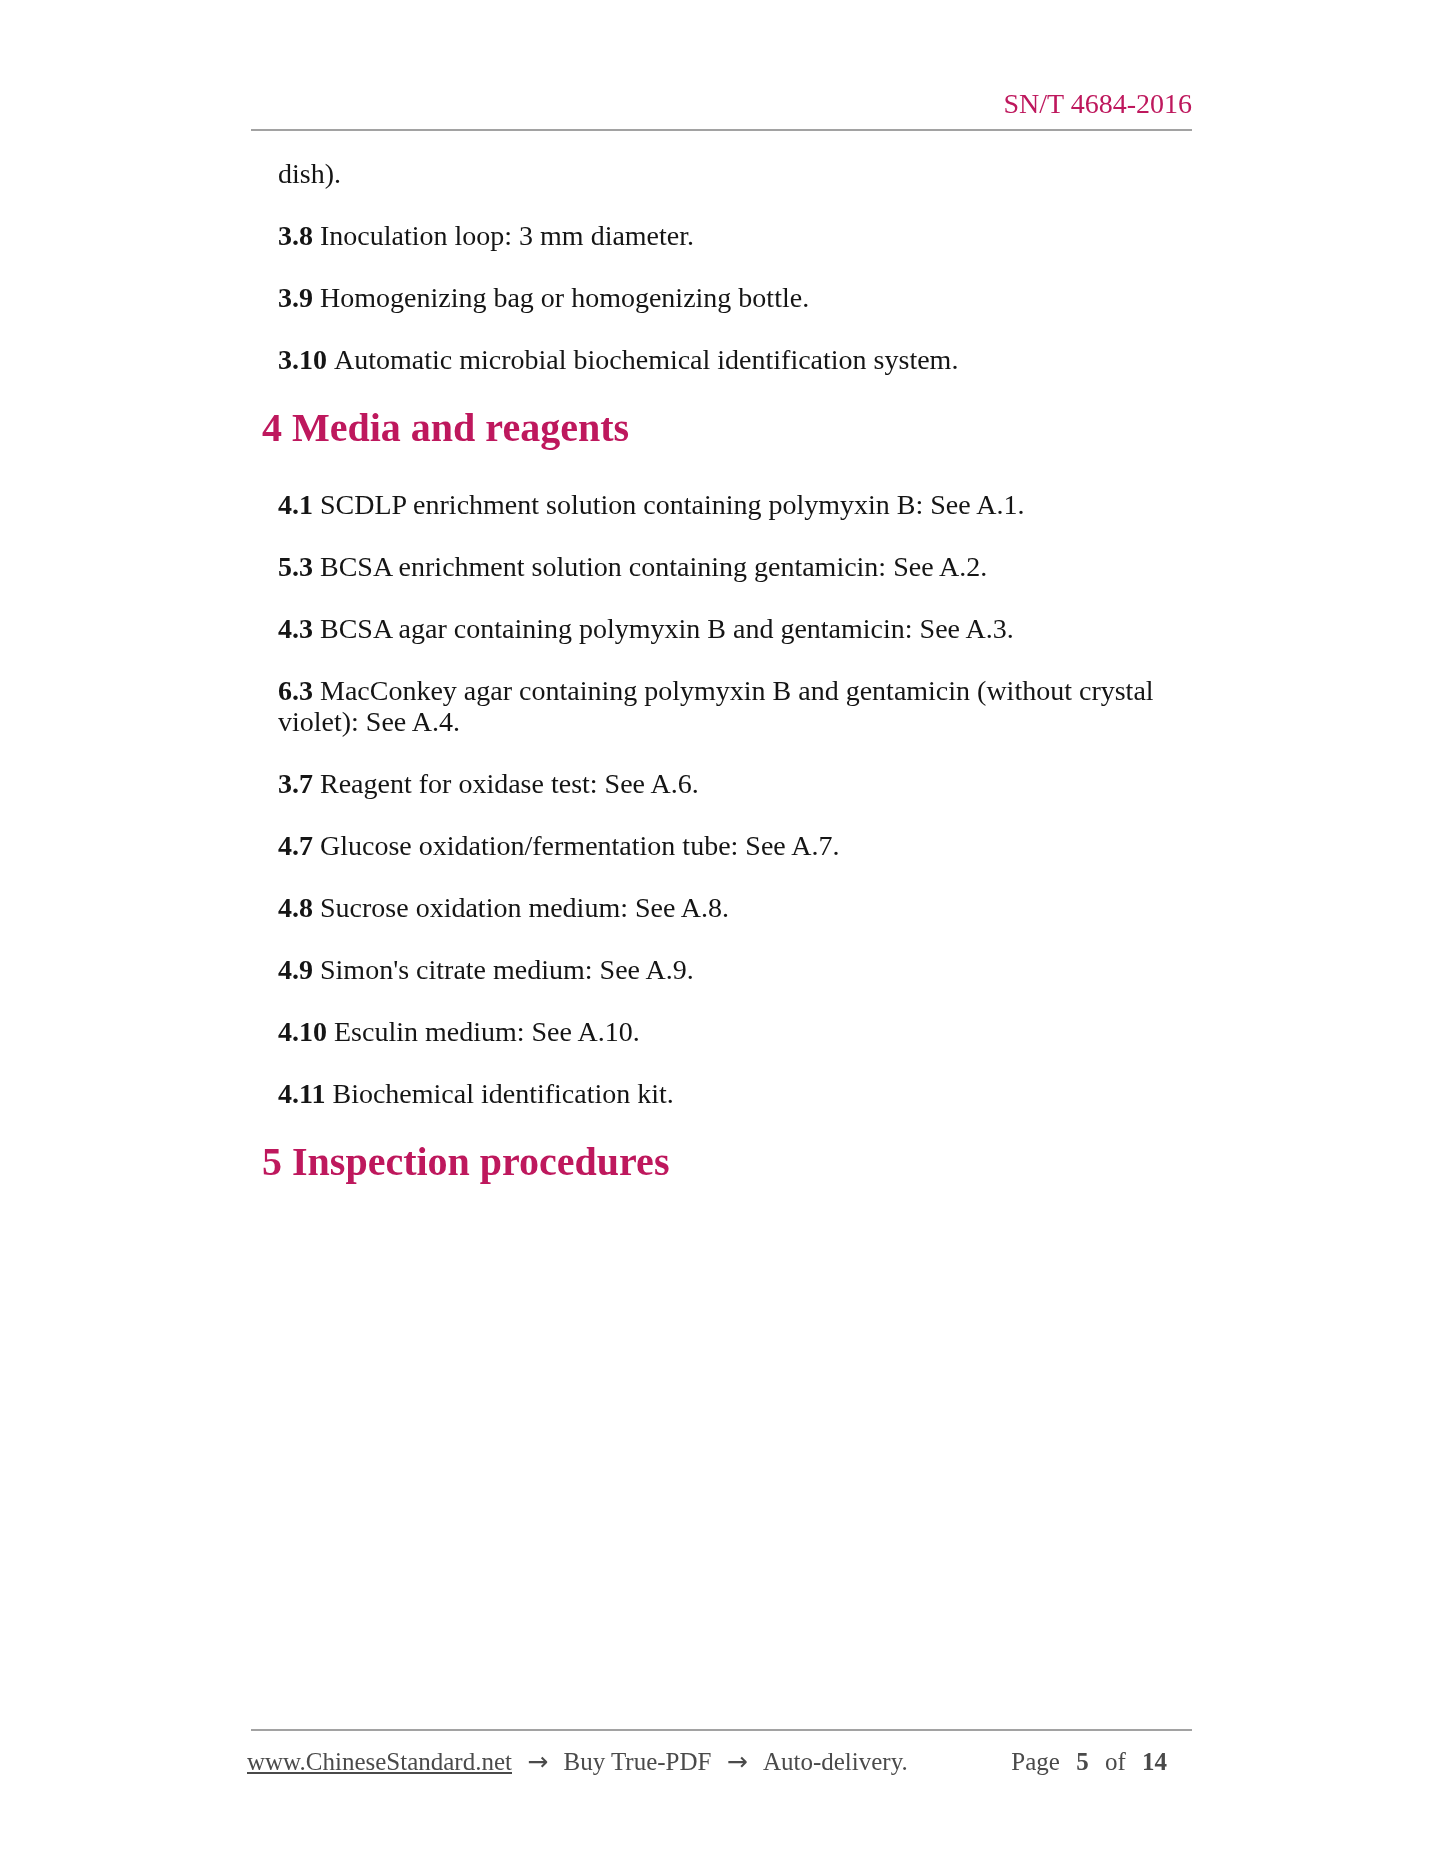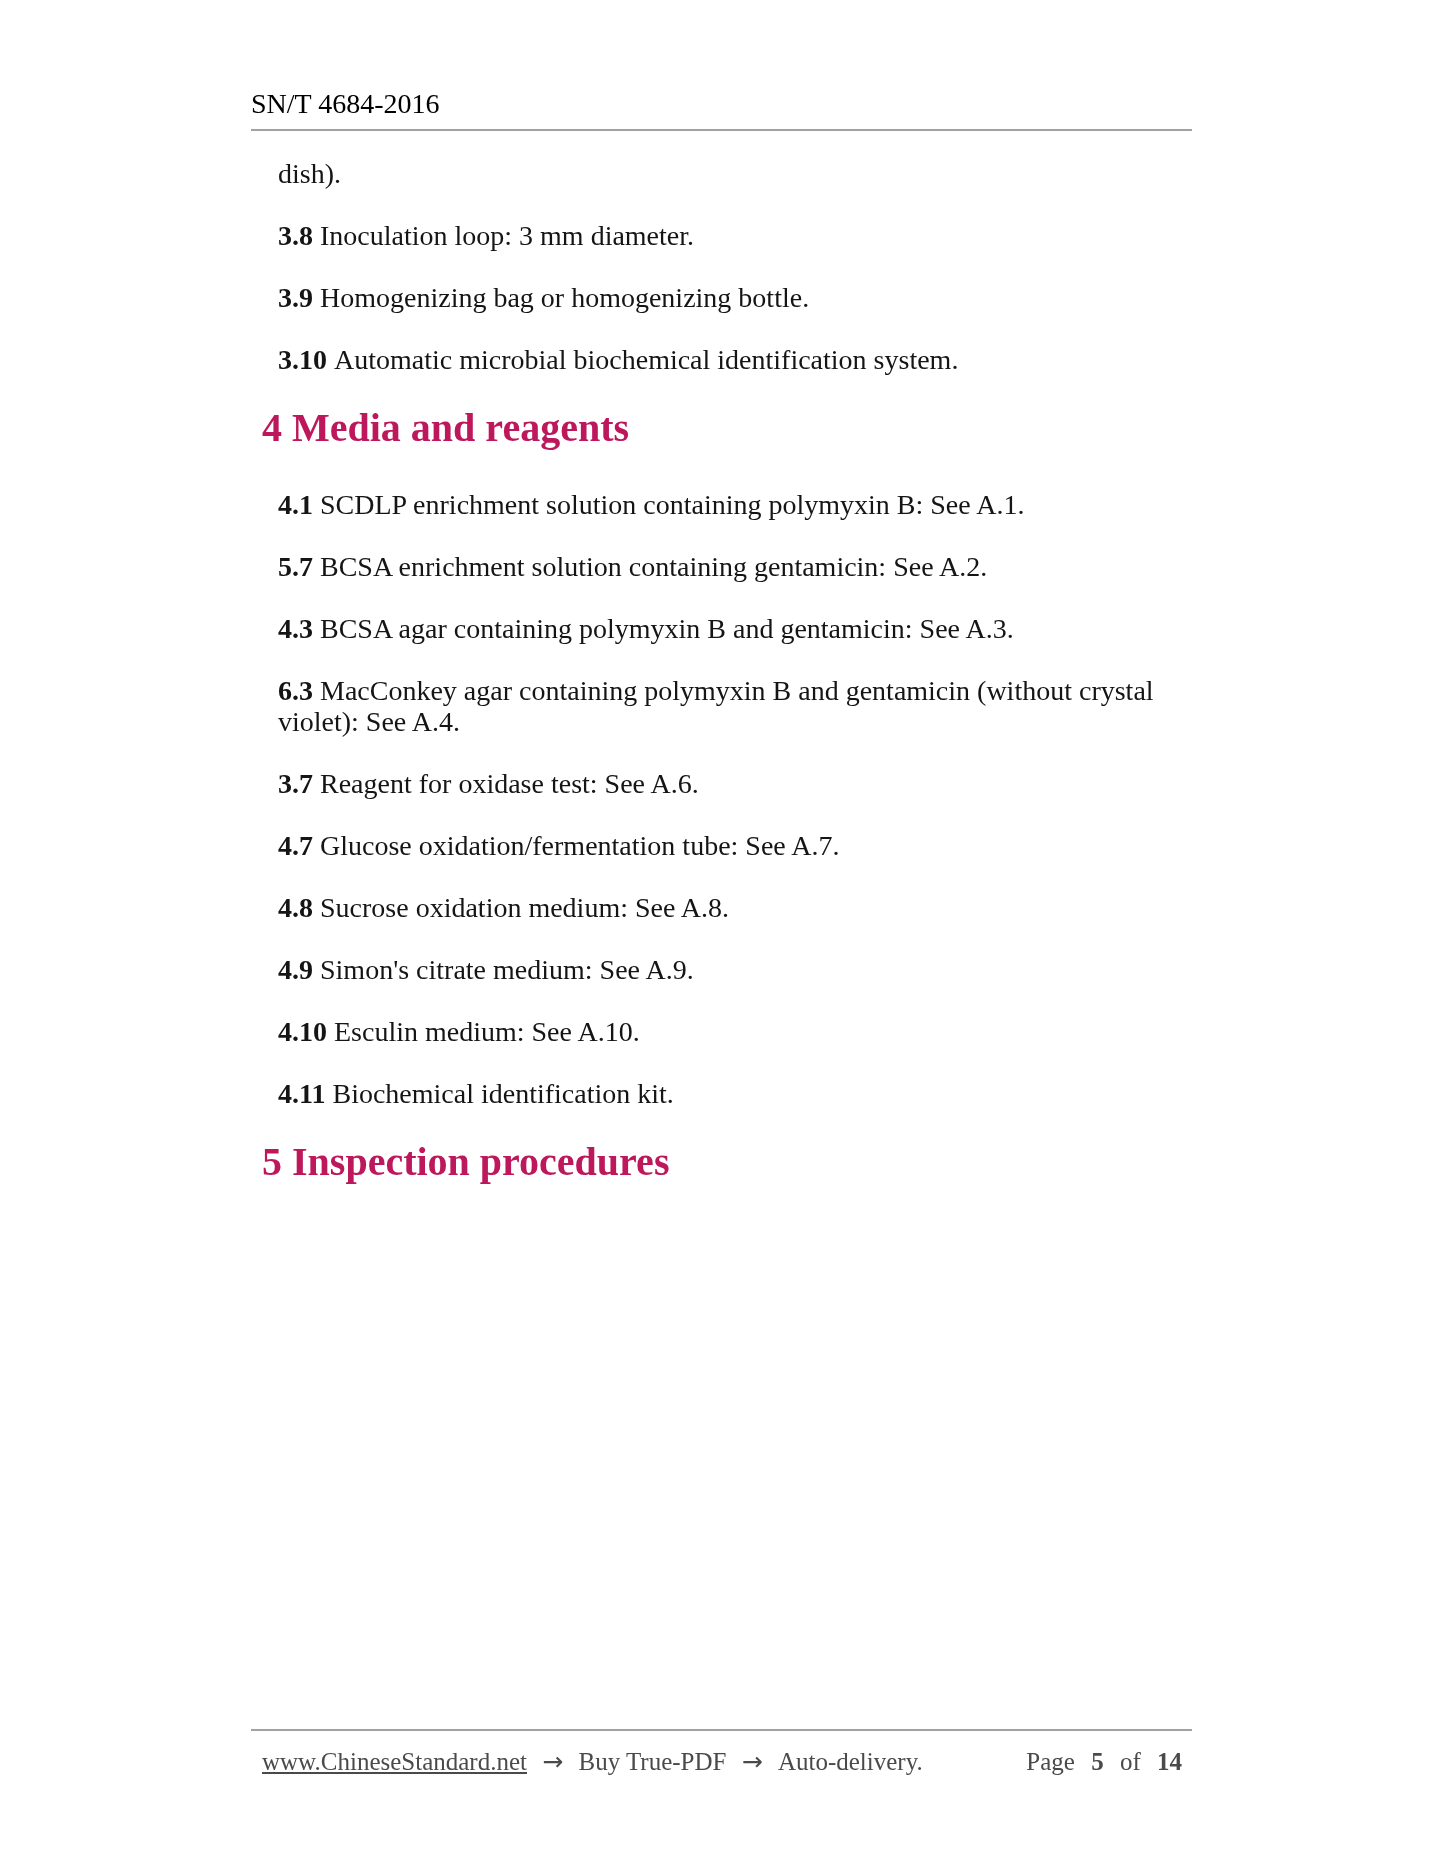--- a/index.html
+++ b/index.html
@@ -15,24 +15,24 @@
     font-family: "Liberation Serif", "DejaVu Serif", serif;
     overflow: hidden;
   }
 
   
   .doc-number {
     position: absolute;
     top: 90px;
     left: 251px;
     width: 941px;
-    text-align: left;
+    text-align: right;
     font-size: 28px;
     line-height: 28px;
-    color: #000000;
+    color: #be185d;
   }
   .rule {
     position: absolute;
     left: 251px;
     width: 941px;
     height: 2px;
     background: #a2a2a2;
   }
   .header-rule { top: 129px; }
   .footer-rule { top: 1729px; }
@@ -59,21 +59,21 @@
     font-size: 40px;
     line-height: 44px;
     font-weight: bold;
     color: #be185d;
   }
 
   
   .footer-row {
     position: absolute;
     top: 1747px;
-    left: 262px;
+    left: 247px;
     width: 920px;
     display: flex;
     justify-content: space-between;
     align-items: baseline;
     font-size: 25px;
     line-height: 30px;
     color: #4a4a4a;
   }
   .footer-left > * + * { margin-left: 9px; }
   .footer-right > * + * { margin-left: 10px; }
@@ -100,21 +100,21 @@
 
     <p class="para">dish).</p>
 
     <p class="para"><span class="num">3.8</span><span>Inoculation loop: 3 mm diameter.</span></p>
     <p class="para"><span class="num">3.9</span><span>Homogenizing bag or homogenizing bottle.</span></p>
     <p class="para"><span class="num">3.10</span><span>Automatic microbial biochemical identification system.</span></p>
 
     <h2 class="section-heading">4 Media and reagents</h2>
 
     <p class="para"><span class="num">4.1</span><span>SCDLP enrichment solution containing polymyxin B: See A.1.</span></p>
-    <p class="para"><span class="num">5.7</span><span>BCSA enrichment solution containing gentamicin: See A.2.</span></p>
+    <p class="para"><span class="num">5.3</span><span>BCSA enrichment solution containing gentamicin: See A.2.</span></p>
     <p class="para"><span class="num">4.3</span><span>BCSA agar containing polymyxin B and gentamicin: See A.3.</span></p>
     <p class="para"><span class="num">6.3</span><span>MacConkey agar containing polymyxin B and gentamicin (without crystal violet): See A.4.</span></p>
     <p class="para"><span class="num">3.7</span><span>Reagent for oxidase test: See A.6.</span></p>
     <p class="para"><span class="num">4.7</span><span>Glucose oxidation/fermentation tube: See A.7.</span></p>
     <p class="para"><span class="num">4.8</span><span>Sucrose oxidation medium: See A.8.</span></p>
     <p class="para"><span class="num">4.9</span><span>Simon's citrate medium: See A.9.</span></p>
     <p class="para"><span class="num">4.10</span><span>Esculin medium: See A.10.</span></p>
     <p class="para"><span class="num">4.11</span><span>Biochemical identification kit.</span></p>
 
     <h2 class="section-heading">5 Inspection procedures</h2>

